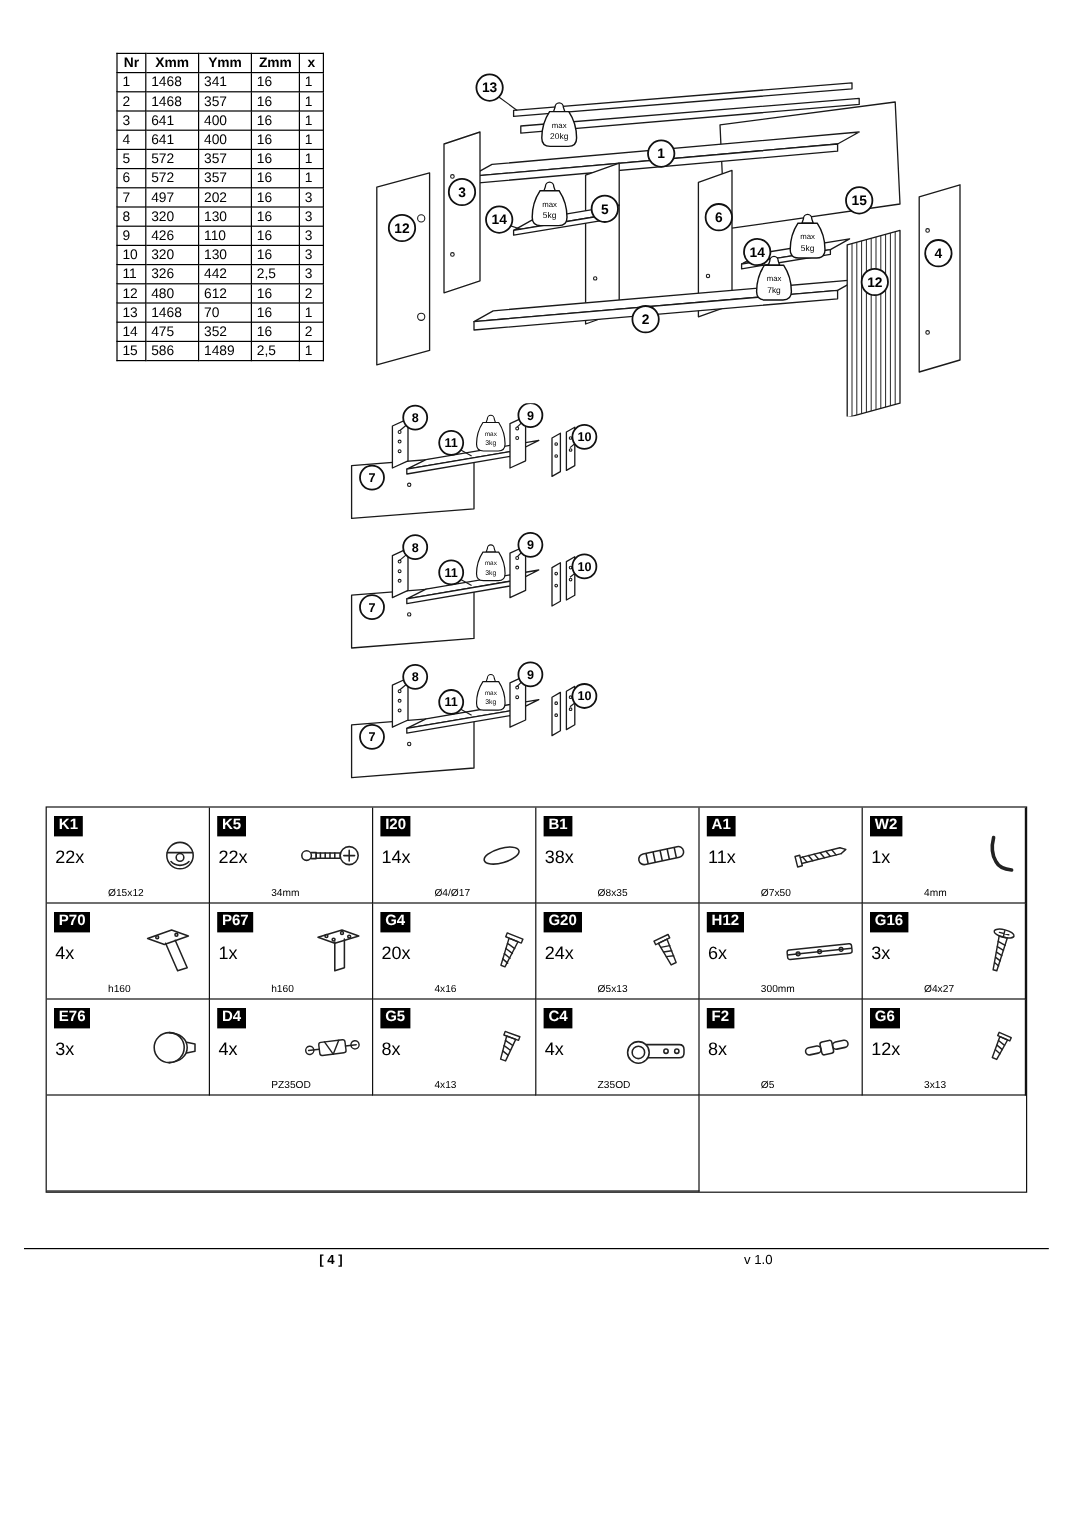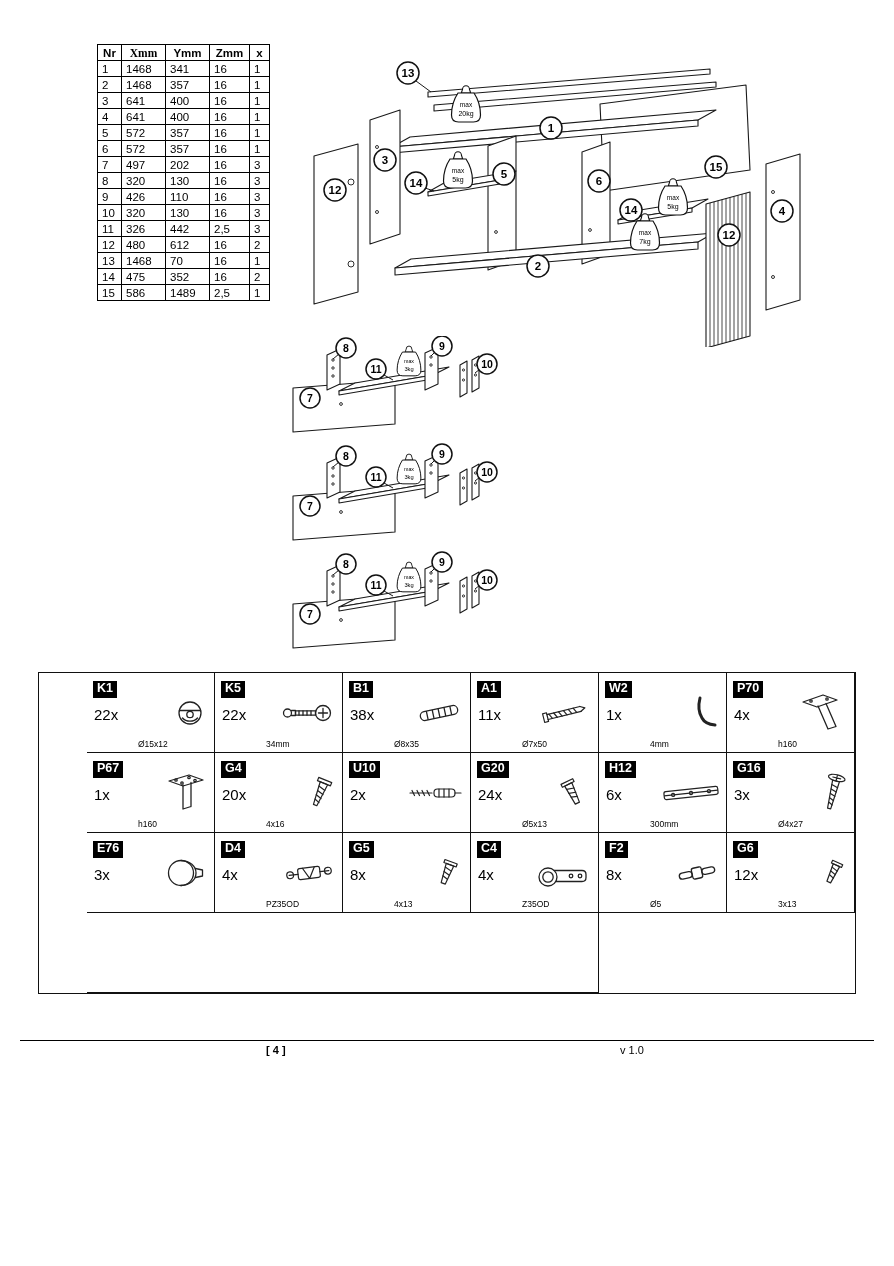--- a/index.html
+++ b/index.html
@@ -6,41 +6,41 @@
   html,body { background:#fff; }
   body { font-family:"Liberation Sans","DejaVu Sans",sans-serif; color:#000; }
   .page { position:relative; width:894px; height:1266px; background:#fff; overflow:hidden; }
 
   
   .parts-table { position:absolute; left:97px; top:44px; border-collapse:collapse; font-size:11.5px; }
   .parts-table th, .parts-table td { border:1px solid #000; height:16px; padding:0 4px; white-space:nowrap; }
   .parts-table th { font-weight:bold; text-align:center;margin-left:37px; }
   .parts-table td { text-align:left; }
   .parts-table th:nth-child(1){ width:24px; }
-  .parts-table th:nth-child(2){ width:44px;font-family:Liberation Serif, serif; }
+  .parts-table th:nth-child(2){ width:44px; }
   .parts-table th:nth-child(3){ width:44px; }
   .parts-table th:nth-child(4){ width:40px; }
   .parts-table th:nth-child(5){ width:20px; }
 
   
   .diagram { position:absolute; }
   .diagram .panel { fill:#fff; stroke:#1a1a1a; stroke-width:1.1; stroke-linejoin:round; }
   .diagram .stripe { stroke:#1a1a1a; stroke-width:0.8; fill:none; }
   .diagram .hole { fill:#fff; stroke:#1a1a1a; stroke-width:0.9; }
   .diagram .lead { stroke:#1a1a1a; stroke-width:1; }
   .diagram .callout circle { fill:#fff; stroke:#111; stroke-width:1.5; }
   .diagram .callout text { font-family:"Liberation Sans",sans-serif; font-size:11.5px; font-weight:bold; text-anchor:middle; fill:#000; }
   .drawers .callout text { font-size:10.5px; }
   .diagram .weight text { font-family:"Liberation Sans",sans-serif; text-anchor:middle; fill:#000; }
   .diagram .weight .wl1 { font-size:6.5px; }
   .diagram .weight .wl2 { font-size:7px; }
 
   
   .hw-grid { position:absolute; left:38px; top:672px; width:818px; display:grid;
-             grid-template-columns:repeat(6,1fr); grid-auto-rows:80px; border:1.6px solid #111; background:#fff;padding-left:48px; }
+             grid-template-columns:repeat(6,1fr); grid-auto-rows:80px; border:1.6px solid #111; background:#fff; }
   .hw-cell { position:relative; border-right:1.2px solid #111; border-bottom:1.2px solid #111; padding:5px 6px; overflow:hidden; }
   .hw-empty { grid-column: span 4; }
   .hw-code { display:inline-block; background:#000; color:#fff; font-weight:bold; font-size:12.5px; padding:1px 4px 2px; line-height:1.1; }
   .hw-qty { position:absolute; left:7px; top:33px; font-size:15px; }
   .hw-size { position:absolute; left:7px; bottom:3px; font-size:8.5px;margin-left:44px; }
   .hw-icon { position:absolute; right:5px; top:50%; transform:translateY(-50%); }
   .hw-icon svg { display:block; }
 
   
   .footer-line { position:absolute; left:20px; width:854px; top:1040px; border-top:1.2px solid #000; }
@@ -418,20 +418,32 @@
               <path d="M12.5,14.5 h4 v5 h-4"></path>
               <rect x="16.5" y="14.8" width="20" height="4.4"></rect>
               <path d="M20,14.8 v4.4 M24,14.8 v4.4 M28,14.8 v4.4 M32,14.8 v4.4"></path>
               <circle cx="44" cy="17" r="7.5"></circle>
               <path d="M39.5,17 h9 M44,12.5 v9"></path>
             </g>
           </svg>
       </span>
     </div>
 
+    <div class="hw-cell">
+      <span class="hw-code">I20</span>
+      <span class="hw-qty">14x</span>
+      <span class="hw-size">Ø4/Ø17</span>
+      <span class="hw-icon">
+        <svg width="46" height="28" viewBox="0 0 46 28">
+            <g stroke="#222" fill="none" stroke-width="1.3">
+              <ellipse cx="23" cy="14" rx="15" ry="6" transform="rotate(-16 23 14)"></ellipse>
+            </g>
+          </svg>
+      </span>
+    </div>
 
     <div class="hw-cell">
       <span class="hw-code">B1</span>
       <span class="hw-qty">38x</span>
       <span class="hw-size">Ø8x35</span>
       <span class="hw-icon">
         <svg width="52" height="30" viewBox="0 0 52 30">
             <g stroke="#222" fill="none" stroke-width="1.3" stroke-linejoin="round">
               <g transform="rotate(-12 26 15)">
                 <rect x="7" y="10.5" width="38" height="9" rx="4.5"></rect>
@@ -516,36 +528,20 @@
               <g transform="rotate(22 17 20)">
                 <rect x="10" y="6" width="14" height="3.5"></rect>
                 <polygon points="13,9.5 21,9.5 18.8,33 15.2,33"></polygon>
                 <path d="M13.4,14 l7.2,1.8 M13.8,18.5 l6.5,1.8 M14.2,23 l5.8,1.8 M14.6,27.5 l5.1,1.8"></path>
               </g>
             </g>
           </svg>
       </span>
     </div>
 
-    <div class="hw-cell">
-      <span class="hw-code">U10</span>
-      <span class="hw-qty">2x</span>
-      <span class="hw-size"></span>
-      <span class="hw-icon">
-        <svg width="58" height="28" viewBox="0 0 58 28">
-            <g stroke="#222" fill="none" stroke-width="1.2" stroke-linecap="round" stroke-linejoin="round">
-              <path d="M3,14 h22"></path>
-              <path d="M5,11.5 l2.5,5 m2.5,-5 l2.5,5 m2.5,-5 l2.5,5 m2.5,-5 l2.5,5"></path>
-              <rect x="27" y="10" width="21" height="8" rx="3.5"></rect>
-              <path d="M32,10 v8 M37,10 v8 M42,10 v8"></path>
-              <path d="M48,14 h6"></path>
-            </g>
-          </svg>
-      </span>
-    </div>
 
     <div class="hw-cell">
       <span class="hw-code">G20</span>
       <span class="hw-qty">24x</span>
       <span class="hw-size">Ø5x13</span>
       <span class="hw-icon">
         <svg width="40" height="38" viewBox="0 0 40 38">
             <g stroke="#222" fill="none" stroke-width="1.2" stroke-linecap="round" stroke-linejoin="round">
               <g transform="rotate(-26 20 19)">
                 <rect x="13" y="6" width="13" height="3.2"></rect>

